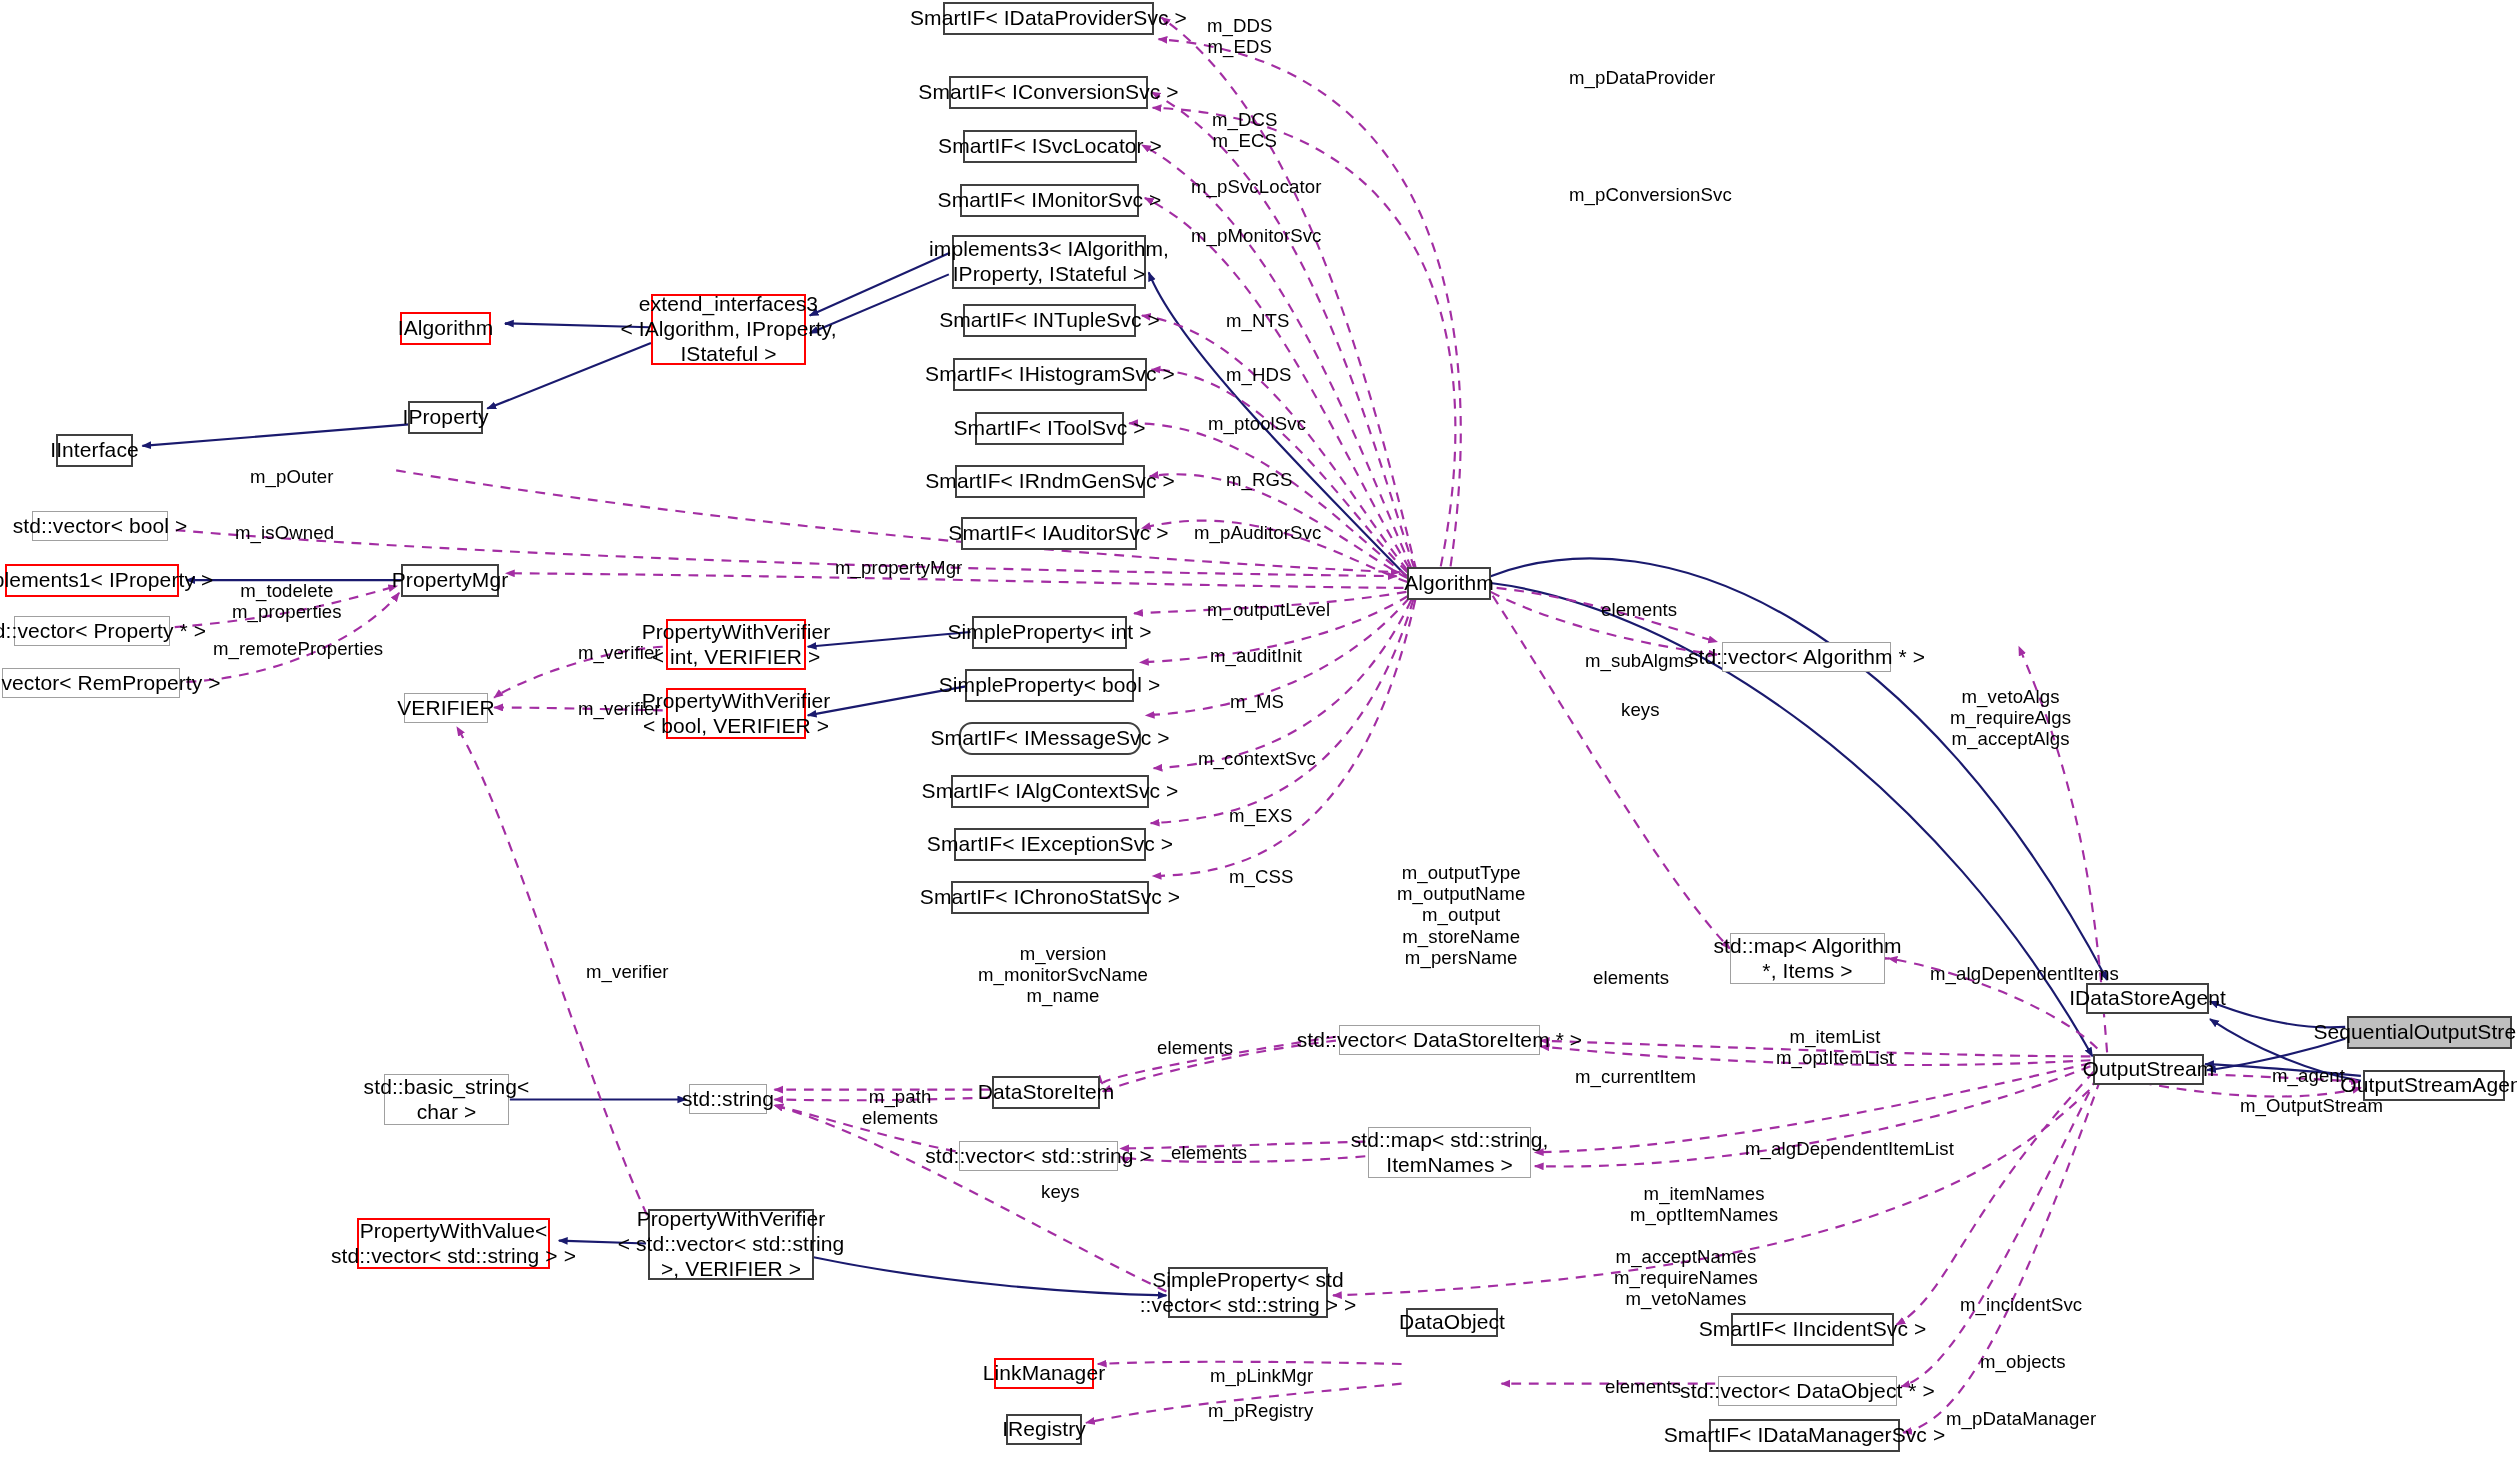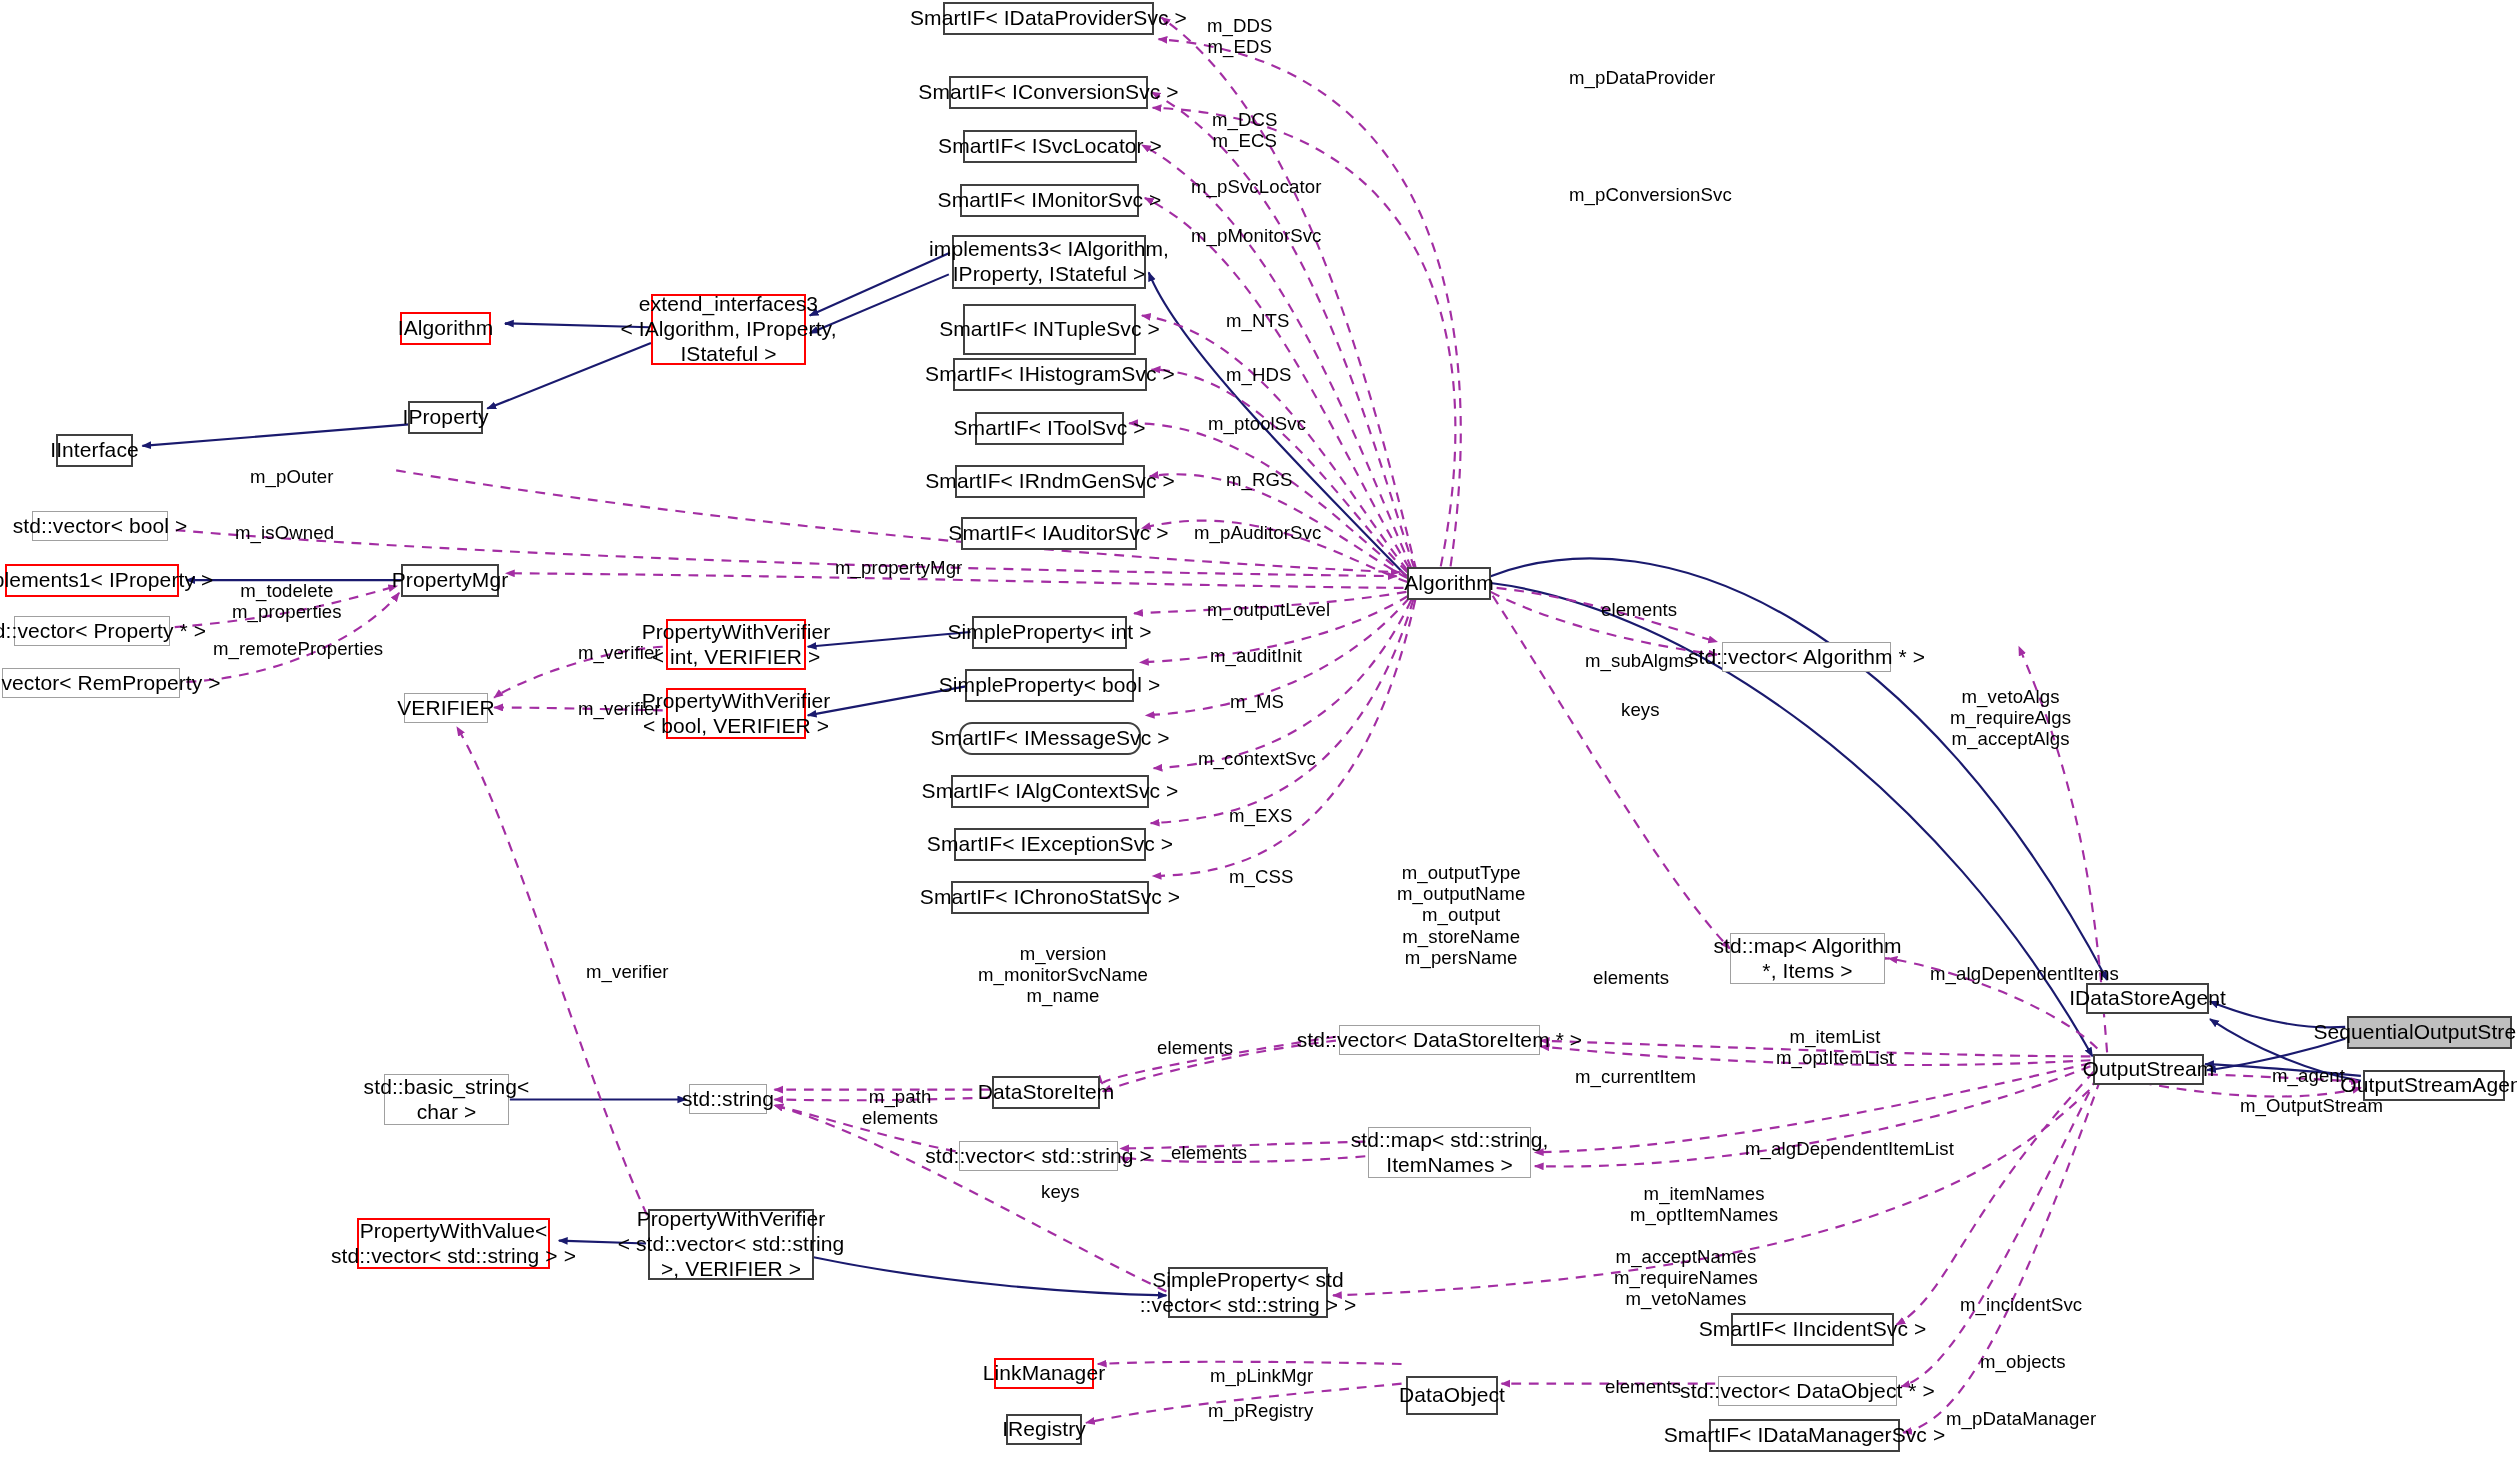--- a/index.html
+++ b/index.html
@@ -141,21 +141,21 @@
     </g>
   </svg>
 
   <div id="nodes-layer">
       <div class="node solid" style="left: 943px; top: 2px; width: 211px; height: 33px;">SmartIF&lt; IDataProviderSvc &gt;</div>
       <div class="node solid" style="left: 949px; top: 76px; width: 199px; height: 33px;">SmartIF&lt; IConversionSvc &gt;</div>
       <div class="node solid" style="left: 963px; top: 130px; width: 174px; height: 33px;">SmartIF&lt; ISvcLocator &gt;</div>
       <div class="node solid" style="left: 960px; top: 184px; width: 179px; height: 33px;">SmartIF&lt; IMonitorSvc &gt;</div>
       <div class="node solid" style="left: 952px; top: 235px; width: 194px; height: 54px;">implements3&lt; IAlgorithm,
 IProperty, IStateful &gt;</div>
-      <div class="node solid" style="left: 963px; top: 304px; width: 173px; height: 51px;">SmartIF&lt; INTupleSvc &gt;</div>
+      <div class="node solid" style="left: 963px; top: 304px; width: 173px; height: 33px;">SmartIF&lt; INTupleSvc &gt;</div>
       <div class="node solid" style="left: 953px; top: 358px; width: 194px; height: 33px;">SmartIF&lt; IHistogramSvc &gt;</div>
       <div class="node solid" style="left: 975px; top: 412px; width: 149px; height: 33px;">SmartIF&lt; IToolSvc &gt;</div>
       <div class="node solid" style="left: 955px; top: 465px; width: 190px; height: 33px;">SmartIF&lt; IRndmGenSvc &gt;</div>
       <div class="node solid" style="left: 961px; top: 517px; width: 176px; height: 33px; padding-left: 19px;">SmartIF&lt; IAuditorSvc &gt;</div>
       <div class="node solid" style="left: 972px; top: 616px; width: 155px; height: 33px;">SimpleProperty&lt; int &gt;</div>
       <div class="node solid" style="left: 965px; top: 669px; width: 169px; height: 33px;">SimpleProperty&lt; bool &gt;</div>
       <div class="node solid" style="left: 959px; top: 722px; width: 182px; height: 33px; border-radius: 13px;">SmartIF&lt; IMessageSvc &gt;</div>
       <div class="node solid" style="left: 951px; top: 775px; width: 198px; height: 33px;">SmartIF&lt; IAlgContextSvc &gt;</div>
       <div class="node solid" style="left: 954px; top: 828px; width: 192px; height: 33px;">SmartIF&lt; IExceptionSvc &gt;</div>
       <div class="node solid" style="left: 951px; top: 881px; width: 198px; height: 33px;">SmartIF&lt; IChronoStatSvc &gt;</div>
@@ -189,21 +189,21 @@
 char &gt;</div>
       <div class="node red" style="left: 357px; top: 1218px; width: 193px; height: 51px;">PropertyWithValue&lt;
 std::vector&lt; std::string &gt; &gt;</div>
       <div class="node solid" style="left: 648px; top: 1209px; width: 166px; height: 71px;">PropertyWithVerifier
 &lt; std::vector&lt; std::string
 &gt;, VERIFIER &gt;</div>
       <div class="node solid" style="left: 1168px; top: 1267px; width: 160px; height: 51px;">SimpleProperty&lt; std
 ::vector&lt; std::string &gt; &gt;</div>
       <div class="node red" style="left: 994px; top: 1358px; width: 100px; height: 31px;">LinkManager</div>
       <div class="node solid" style="left: 1006px; top: 1414px; width: 76px; height: 31px;">IRegistry</div>
-      <div class="node solid" style="left: 1406px; top: 1376px; width: 92px; height: 39px;">DataObject</div>
+      <div class="node solid" style="left: 1406px; top: 1308px; width: 92px; height: 29px;">DataObject</div>
       <div class="node grey" style="left: 1718px; top: 1376px; width: 179px; height: 30px;">std::vector&lt; DataObject * &gt;</div>
       <div class="node solid" style="left: 1731px; top: 1313px; width: 163px; height: 33px;">SmartIF&lt; IIncidentSvc &gt;</div>
       <div class="node solid" style="left: 1709px; top: 1419px; width: 191px; height: 33px;">SmartIF&lt; IDataManagerSvc &gt;</div>
       <div class="node solid" style="left: 2086px; top: 983px; width: 123px; height: 31px;">IDataStoreAgent</div>
       <div class="node solid" style="left: 2093px; top: 1054px; width: 111px; height: 31px;">OutputStream</div>
       <div class="node solid" style="left: 2363px; top: 1070px; width: 142px; height: 31px;">OutputStreamAgent</div>
       <div class="node filled" style="left: 2347px; top: 1016px; width: 165px; height: 33px;">SequentialOutputStream</div>
     </div>
   <div id="labels-layer">
       <div class="elabel" style="left: 1207px; top: 14.7px;">m_DDS

